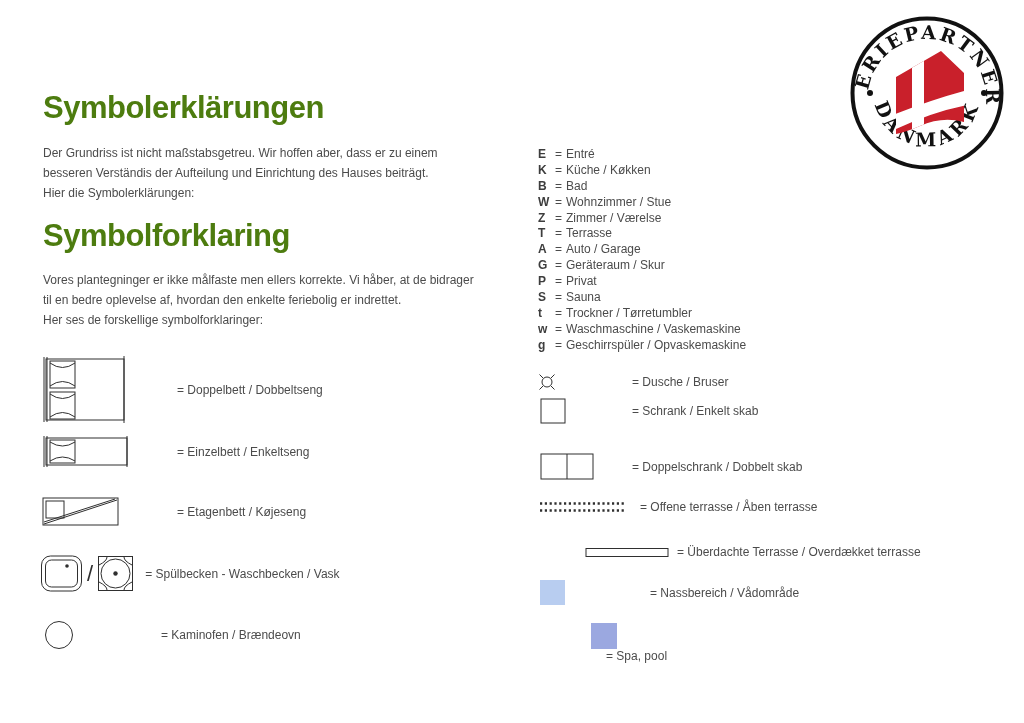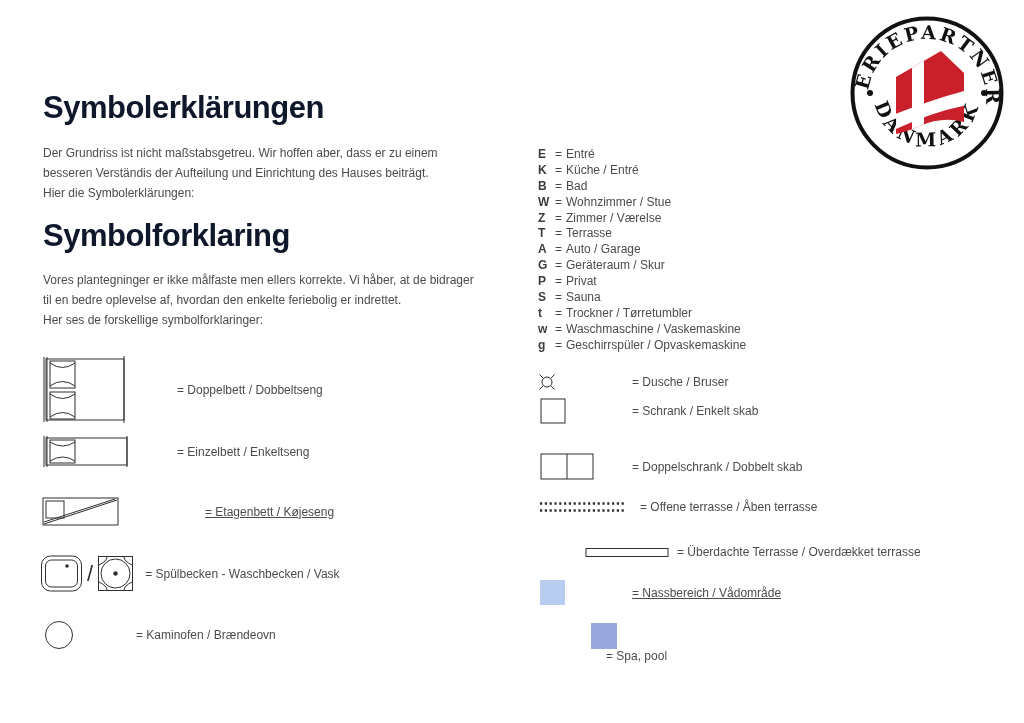--- a/index.html
+++ b/index.html
@@ -1,21 +1,21 @@
 <!DOCTYPE html>
 <html><head>
 <meta charset="utf-8">
 <style>
   html,body{margin:0;padding:0;background:#ffffff;}
   #page{position:relative;width:1024px;height:723px;background:#ffffff;overflow:hidden;
         font-family:"Liberation Sans",sans-serif;color:#474747;}
   .abs{position:absolute;}
 
   
-  .h1{font-size:31px;font-weight:bold;color:#0f172a;letter-spacing:-0.5px;}
+  .h1{font-size:31px;font-weight:bold;color:#4d7c0f;letter-spacing:-0.5px;}
   .para{font-size:12px;line-height:20px;color:#4b4b4b;}
 
   
   #room-legend{left:538px;top:146px;}
   .legend-row{height:15.9px;font-size:12px;display:flex;align-items:center;color:#4b4b4b;}
   .legend-letter{font-weight:bold;color:#3d3d3d;width:17px;}
   .legend-eq{width:11px;}
 
   
   .symrow{position:absolute;display:flex;align-items:center;}
@@ -52,21 +52,21 @@
 
   <div id="room-legend" class="abs">
       <div class="legend-row">
         <span class="legend-letter">E</span>
         <span class="legend-eq">=</span>
         <span>Entré</span>
       </div>
       <div class="legend-row">
         <span class="legend-letter">K</span>
         <span class="legend-eq">=</span>
-        <span>Küche / Entré</span>
+        <span>Küche / Køkken</span>
       </div>
       <div class="legend-row">
         <span class="legend-letter">B</span>
         <span class="legend-eq">=</span>
         <span>Bad</span>
       </div>
       <div class="legend-row">
         <span class="legend-letter">W</span>
         <span class="legend-eq">=</span>
         <span>Wohnzimmer / Stue</span>
@@ -149,21 +149,21 @@
     <span class="symlabel" style="margin-left:47px;">= Einzelbett / Enkeltseng</span>
   </div>
 
   <div class="symrow" style="left:42px;top:497px;">
     <svg class="sym" width="77" height="29" viewBox="0 0 77 29">
       <rect x="1" y="1" width="75" height="27" class="sym-thin"></rect>
       <line x1="2" y1="27" x2="75" y2="3" class="sym-thin"></line>
       <line x1="2" y1="25" x2="73" y2="2" class="sym-thin"></line>
       <rect x="4" y="4" width="18" height="17" class="sym-thin"></rect>
     </svg>
-    <span class="symlabel" style="margin-left:86px;text-decoration:underline;">= Etagenbett / Køjeseng</span>
+    <span class="symlabel" style="margin-left:58px;">= Etagenbett / Køjeseng</span>
   </div>
 
   <div class="symrow" style="left:40px;top:554px;">
     <svg class="sym" width="43" height="39" viewBox="0 0 43 39">
       <rect x="1.5" y="2" width="40" height="35" rx="9" class="sym-thin"></rect>
       <rect x="5.5" y="6" width="32" height="27" rx="6" class="sym-thin"></rect>
       <circle cx="27" cy="12" r="1.8" fill="#2f2f2f"></circle>
     </svg>
     <span class="slash">/</span>
     <svg class="sym" width="37" height="37" viewBox="0 0 37 37">
@@ -175,21 +175,21 @@
       <path d="M10 35 Q10 31 2 27" class="sym-thin"></path>
       <circle cx="18.5" cy="18.5" r="2.2" fill="#2f2f2f"></circle>
     </svg>
     <span class="symlabel" style="margin-left:11px;">= Spülbecken - Waschbecken / Vask</span>
   </div>
 
   <div class="symrow" style="left:44px;top:620px;">
     <svg class="sym" width="30" height="30" viewBox="0 0 30 30">
       <circle cx="15" cy="15" r="13.5" class="sym-thin"></circle>
     </svg>
-    <span class="symlabel" style="margin-left:62px;text-align:center;">= Kaminofen / Brændeovn</span>
+    <span class="symlabel" style="margin-left:87px;text-align:center;">= Kaminofen / Brændeovn</span>
   </div>
 
   <div class="symrow" style="left:537px;top:372px;width:420px;">
     <svg class="sym" width="20" height="20" viewBox="0 0 20 20">
       <circle cx="10" cy="10" r="5" class="sym-thin"></circle>
       <line x1="2.5" y1="2.5" x2="6" y2="6" class="sym-thin"></line>
       <line x1="17.5" y1="2.5" x2="14" y2="6" class="sym-thin"></line>
       <line x1="2.5" y1="17.5" x2="6" y2="14" class="sym-thin"></line>
       <line x1="17.5" y1="17.5" x2="14" y2="14" class="sym-thin"></line>
     </svg>
@@ -221,21 +221,21 @@
 
   <div class="symrow" style="left:540px;top:545px;padding-left:45px;">
     <svg class="sym" width="84" height="11" viewBox="0 0 84 11">
       <rect x="1" y="1.5" width="82" height="8" class="sym-thin"></rect>
     </svg>
     <span class="symlabel" style="margin-left:8px;">= Überdachte Terrasse / Overdækket terrasse</span>
   </div>
 
   <div class="symrow" style="left:540px;top:580px;">
     <div class="blue-sq"></div>
-    <span class="symlabel" style="margin-left:67px;text-decoration:underline;">= Nassbereich / Vådområde</span>
+    <span class="symlabel" style="margin-left:85px;">= Nassbereich / Vådområde</span>
   </div>
 
   <div class="symrow" style="left:540px;top:623px;flex-direction:column;">
     <div class="spa-sq"></div>
     <span class="symlabel" style="margin-left:66px;">= Spa, pool</span>
   </div>
 
   <div id="logo" class="abs">
     <svg width="154" height="154" viewBox="0 0 154 154">
       <circle cx="77" cy="77" r="74.5" fill="#ffffff" stroke="#111111" stroke-width="4"></circle>

